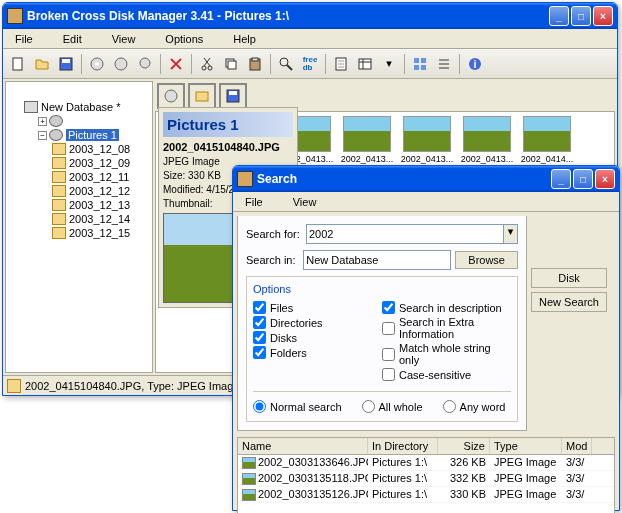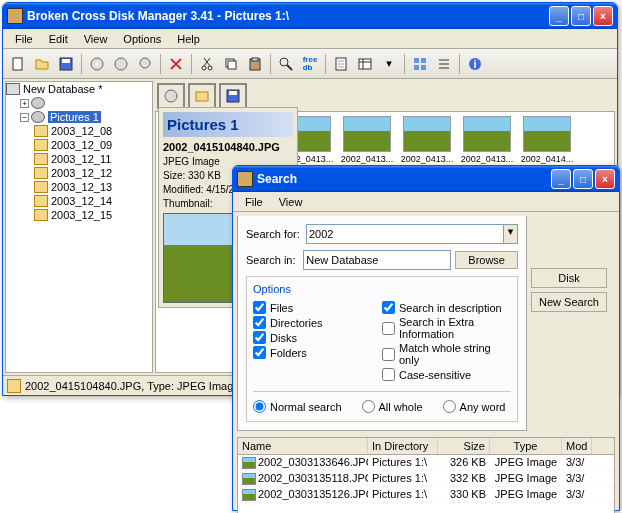--- a/index.html
+++ b/index.html
@@ -6,30 +6,30 @@
 body { background: #fff; width: 622px; height: 513px; position: relative; overflow: hidden; }
 
 .window { position: absolute; background: #ece9d8; border: 1px solid #0054e3; border-radius: 6px 6px 0 0; box-shadow: 2px 2px 6px rgba(0,0,0,0.3); }
 .titlebar { height: 26px; background: linear-gradient(to bottom, #3c8cf0, #0054e3 10%, #0054e3 90%, #003db3); color: #fff; display: flex; align-items: center; padding: 0 4px; border-radius: 5px 5px 0 0; }
 .titlebar-icon { width: 16px; height: 16px; background: #d4a860; margin-right: 4px; border: 1px solid #333; }
 .titlebar-text { flex: 1; font-weight: bold; font-size: 12px; }
 .titlebar-btns { display: flex; gap: 2px; }
 .titlebar-btn { width: 20px; height: 20px; background: linear-gradient(to bottom, #7ba7e8, #2f6bdb); border: 1px solid #fff; border-radius: 3px; color: #fff; display: flex; align-items: center; justify-content: center; font-weight: bold; font-size: 10px; cursor: pointer; }
 .titlebar-btn.close { background: linear-gradient(to bottom, #f08080, #d43030); }
 
-.menubar { height: 20px; background: #ece9d8; display: flex; align-items: center; padding: 0 4px; border-bottom: 1px solid #aca899; }
+.menubar { height: 20px; background: #ece9d8; display: flex; align-items: center; padding: 0 4px; border-bottom: 1px solid #aca899; gap: 14px; }
 .menu-item { padding: 2px 8px; cursor: pointer; }
 
 .toolbar { height: 30px; background: linear-gradient(to bottom, #f4f3ee, #e4e2d6); border-bottom: 1px solid #aca899; display: flex; align-items: center; padding: 0 4px; gap: 2px; }
 .tb-btn { width: 22px; height: 22px; border: 1px solid transparent; display: flex; align-items: center; justify-content: center; cursor: pointer; }
 .tb-sep { width: 1px; height: 20px; background: #aca899; margin: 0 2px; }
 
 .main-content { display: flex; height: calc(100% - 96px); }
 .tree-panel { width: 148px; background: #fff; border: 1px solid #aca899; margin: 2px; overflow: auto; }
-.tree-root { padding: 0; }
+.tree-root { padding: 18px; }
 .tree-item { display: flex; align-items: center; padding: 1px 0; white-space: nowrap; }
 .tree-indent { width: 14px; }
 .tree-exp { width: 9px; height: 9px; border: 1px solid #888; display: inline-flex; align-items: center; justify-content: center; font-size: 8px; margin-right: 2px; cursor: pointer; }
 .tree-icon { width: 14px; height: 12px; background: #f4d788; border: 1px solid #b8860b; margin-right: 3px; }
 .tree-icon.db { background: #ddd; border-color: #666; }
 .tree-icon.disk { background: #ccc; border-color: #666; border-radius: 50%; }
 .tree-label { cursor: pointer; }
 .tree-label.selected { background: #316ac5; color: #fff; padding: 0 2px; }
 
 .right-panel { flex: 1; display: flex; flex-direction: column; margin: 2px 2px 2px 0; }
@@ -72,21 +72,21 @@
 .chk-row { display: flex; align-items: center; margin: 2px 0; }
 .chk-row input { margin-right: 4px; }
 .radio-row { display: flex; gap: 20px; margin-top: 8px; padding-top: 6px; border-top: 1px solid #d0c8b8; }
 
 .results { border: 1px solid #aca899; background: #fff; margin-top: 6px; height: 118px; overflow: auto; }
 .res-header { display: flex; background: #ece9d8; border-bottom: 1px solid #aca899; position: sticky; top: 0; }
 .res-col { padding: 2px 4px; border-right: 1px solid #d4d0c8; }
 .res-row { display: flex; border-bottom: 1px dotted #eee; }
 .res-cell { padding: 1px 4px; overflow: hidden; white-space: nowrap; }
 .res-thumb { width: 14px; height: 12px; background: linear-gradient(#87ceeb 40%, #6b8e23 40%); border: 1px solid #888; display: inline-block; margin-right: 2px; vertical-align: middle; }
-.c-name { width: 130px; } .c-dir { width: 70px; } .c-size { width: 52px; text-align: right; } .c-type { width: 72px; text-align: center; } .c-mod { width: 30px; }
+.c-name { width: 130px; } .c-dir { width: 70px; } .c-size { width: 52px; text-align: right; } .c-type { width: 72px; } .c-mod { width: 30px; }
 
 svg { width: 16px; height: 16px; }
 </style>
 </head>
 <body>
 
 <div class="window" style="left:2px; top:2px; width:616px; height:394px;">
   <div class="titlebar">
     <div class="titlebar-icon"></div>
     <div class="titlebar-text">Broken Cross Disk Manager 3.41 - Pictures 1:\</div>

